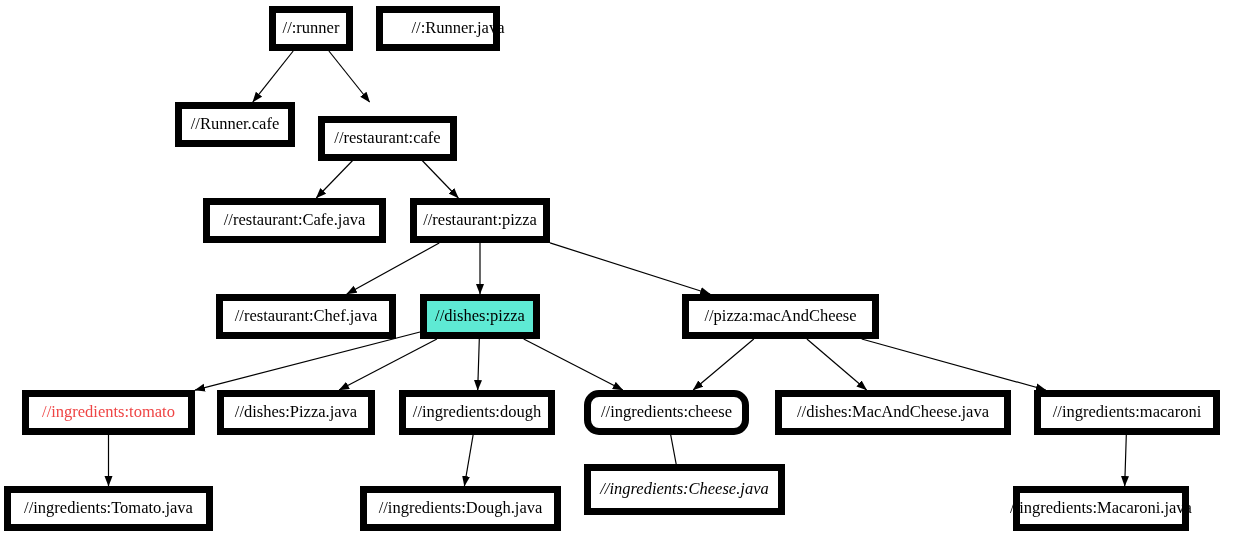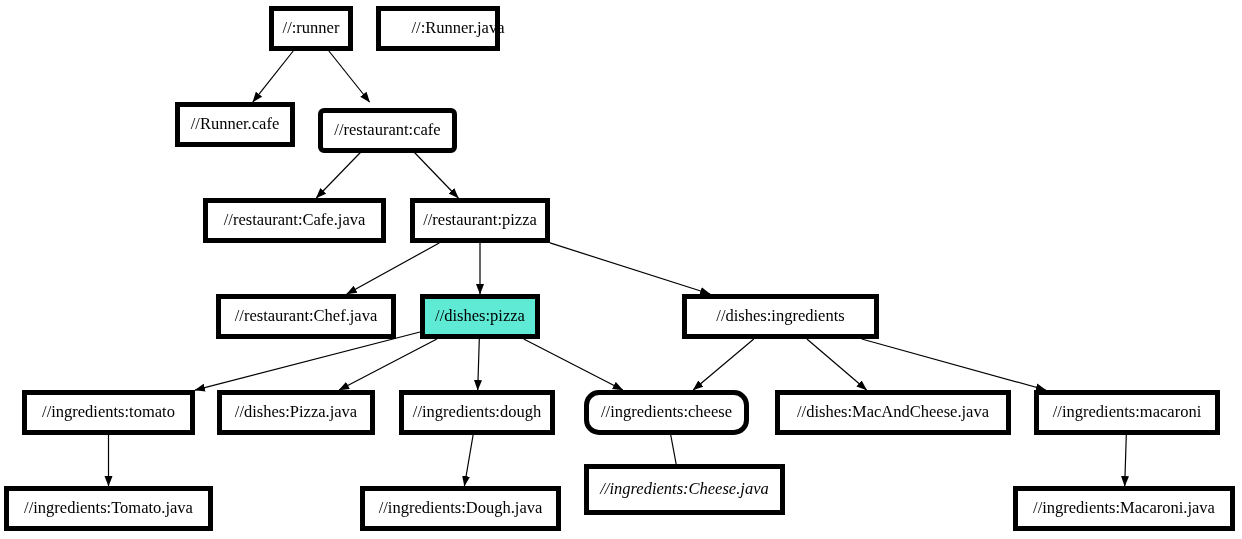--- a/index.html
+++ b/index.html
@@ -18,21 +18,21 @@
   #edge-layer {
     position: absolute;
     left: 0;
     top: 0;
     width: 1242px;
     height: 539px;
   }
   .graph-node {
     position: absolute;
     box-sizing: border-box;
-    border: 5px solid #c4b5fd;
+    border: 7px solid #c4b5fd;
     background: #ffffff;
     color: #000000;
     display: flex;
     align-items: center;
     justify-content: center;
     font-size: 16.5px;
     white-space: nowrap;
     line-height: 1;
   }
   .edge-path {
@@ -67,30 +67,30 @@
       <line x1="861.7" y1="339.0" x2="1045.8" y2="390.0" class="edge-path" stroke="#000000" marker-end="url(#arrowhead)"></line>
       <line x1="108.5" y1="435.0" x2="108.5" y2="486.0" class="edge-path" stroke="#000000" marker-end="url(#arrowhead)"></line>
       <line x1="473.1" y1="435.0" x2="464.4" y2="486.0" class="edge-path" stroke="#000000" marker-end="url(#arrowhead)"></line>
       <line x1="670.7" y1="435.0" x2="680.3" y2="486.0" class="edge-path" stroke="#000000" marker-end="url(#arrowhead)"></line>
       <line x1="1126.3" y1="435.0" x2="1124.7" y2="486.0" class="edge-path" stroke="#000000" marker-end="url(#arrowhead)"></line>
     </svg>
   <div id="node-layer">
       <div class="graph-node" style="left: 269px; top: 6px; width: 84px; height: 45px; border-color: rgb(0, 0, 0); background: rgb(255, 255, 255); color: rgb(0, 0, 0);">//:runner</div>
       <div class="graph-node" style="left: 376px; top: 6px; width: 124px; height: 45px; border-color: rgb(0, 0, 0); background: rgb(255, 255, 255); color: rgb(0, 0, 0); padding-left: 40px;">//:Runner.java</div>
       <div class="graph-node" style="left: 175px; top: 102px; width: 120px; height: 45px; border-color: rgb(0, 0, 0); background: rgb(255, 255, 255); color: rgb(0, 0, 0);">//Runner.cafe</div>
-      <div class="graph-node" style="left: 318px; top: 108px; width: 139px; height: 45px; border-color: rgb(0, 0, 0); background: rgb(255, 255, 255); color: rgb(0, 0, 0); border-radius: 6px;">//restaurant:cafe</div>
+      <div class="graph-node" style="left: 318px; top: 116px; width: 139px; height: 45px; border-color: rgb(0, 0, 0); background: rgb(255, 255, 255); color: rgb(0, 0, 0);">//restaurant:cafe</div>
       <div class="graph-node" style="left: 203px; top: 198px; width: 183px; height: 45px; border-color: rgb(0, 0, 0); background: rgb(255, 255, 255); color: rgb(0, 0, 0);">//restaurant:Cafe.java</div>
       <div class="graph-node" style="left: 410px; top: 198px; width: 140px; height: 45px; border-color: rgb(0, 0, 0); background: rgb(255, 255, 255); color: rgb(0, 0, 0);">//restaurant:pizza</div>
       <div class="graph-node" style="left: 216px; top: 294px; width: 180px; height: 45px; border-color: rgb(0, 0, 0); background: rgb(255, 255, 255); color: rgb(0, 0, 0);">//restaurant:Chef.java</div>
       <div class="graph-node" style="left: 420px; top: 294px; width: 120px; height: 45px; border-color: rgb(0, 0, 0); background: #5eead4; color: rgb(0, 0, 0);">//dishes:pizza</div>
-      <div class="graph-node" style="left: 682px; top: 294px; width: 197px; height: 45px; border-color: rgb(0, 0, 0); background: rgb(255, 255, 255); color: rgb(0, 0, 0);">//dishes:ingredients</div>
-      <div class="graph-node" style="left: 22px; top: 390px; width: 173px; height: 45px; border-color: rgb(0, 0, 0); background: rgb(255, 255, 255); color: #000000;">//ingredients:tomato</div>
+      <div class="graph-node" style="left: 682px; top: 294px; width: 197px; height: 45px; border-color: rgb(0, 0, 0); background: rgb(255, 255, 255); color: rgb(0, 0, 0);">//pizza:macAndCheese</div>
+      <div class="graph-node" style="left: 22px; top: 390px; width: 173px; height: 45px; border-color: rgb(0, 0, 0); background: rgb(255, 255, 255); color: #ef4444;">//ingredients:tomato</div>
       <div class="graph-node" style="left: 217px; top: 390px; width: 158px; height: 45px; border-color: rgb(0, 0, 0); background: rgb(255, 255, 255); color: rgb(0, 0, 0);">//dishes:Pizza.java</div>
       <div class="graph-node" style="left: 399px; top: 390px; width: 156px; height: 45px; border-color: rgb(0, 0, 0); background: rgb(255, 255, 255); color: rgb(0, 0, 0);">//ingredients:dough</div>
       <div class="graph-node" style="left: 584px; top: 390px; width: 165px; height: 45px; border-color: rgb(0, 0, 0); background: rgb(255, 255, 255); color: rgb(0, 0, 0); border-radius: 15px;">//ingredients:cheese</div>
       <div class="graph-node" style="left: 775px; top: 390px; width: 236px; height: 45px; border-color: rgb(0, 0, 0); background: rgb(255, 255, 255); color: rgb(0, 0, 0);">//dishes:MacAndCheese.java</div>
       <div class="graph-node" style="left: 1034px; top: 390px; width: 186px; height: 45px; border-color: rgb(0, 0, 0); background: rgb(255, 255, 255); color: rgb(0, 0, 0);">//ingredients:macaroni</div>
       <div class="graph-node" style="left: 4px; top: 486px; width: 209px; height: 45px; border-color: rgb(0, 0, 0); background: rgb(255, 255, 255); color: rgb(0, 0, 0);">//ingredients:Tomato.java</div>
       <div class="graph-node" style="left: 360px; top: 486px; width: 201px; height: 45px; border-color: rgb(0, 0, 0); background: rgb(255, 255, 255); color: rgb(0, 0, 0);">//ingredients:Dough.java</div>
       <div class="graph-node" style="left: 584px; top: 464px; width: 201px; height: 51px; border-color: rgb(0, 0, 0); background: rgb(255, 255, 255); color: rgb(0, 0, 0); font-style: italic;">//ingredients:Cheese.java</div>
-      <div class="graph-node" style="left: 1013px; top: 486px; width: 222px; height: 45px; border-color: rgb(0, 0, 0); background: rgb(255, 255, 255); color: rgb(0, 0, 0);">//ingredients:Macaroni.java</div>
+      <div class="graph-node" style="left: 1013px; top: 486px; width: 176px; height: 45px; border-color: rgb(0, 0, 0); background: rgb(255, 255, 255); color: rgb(0, 0, 0);">//ingredients:Macaroni.java</div>
     </div>
 </div>
 
 </body></html>

